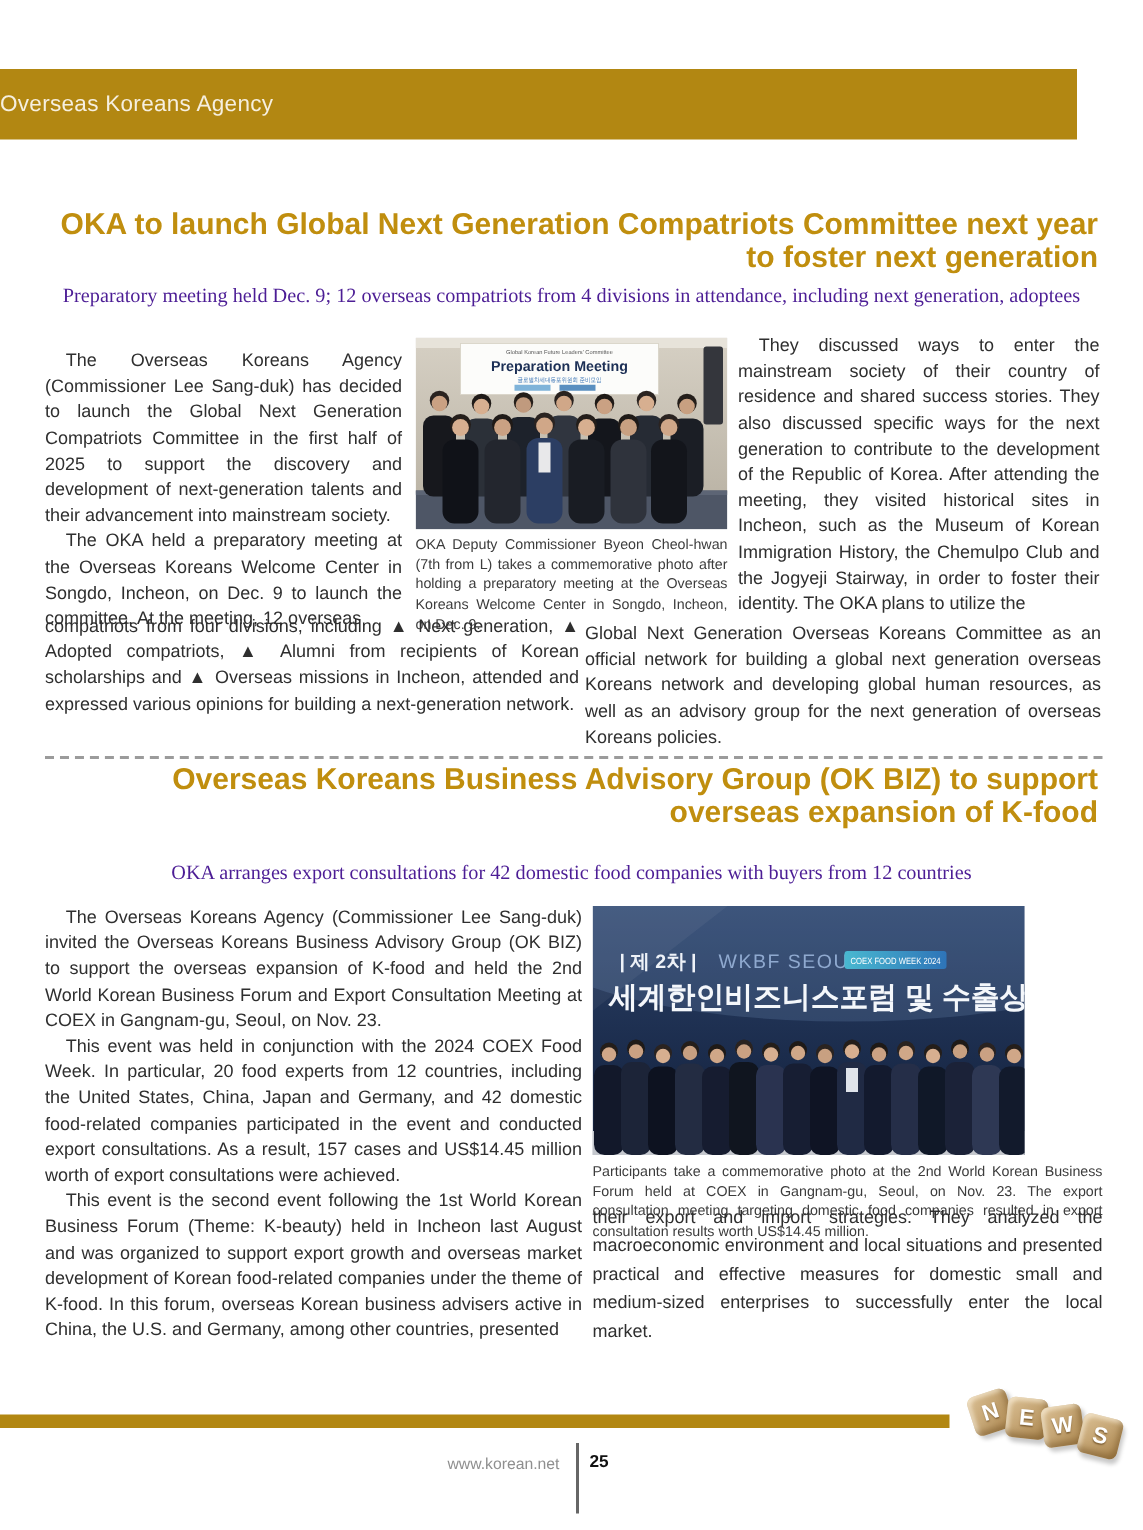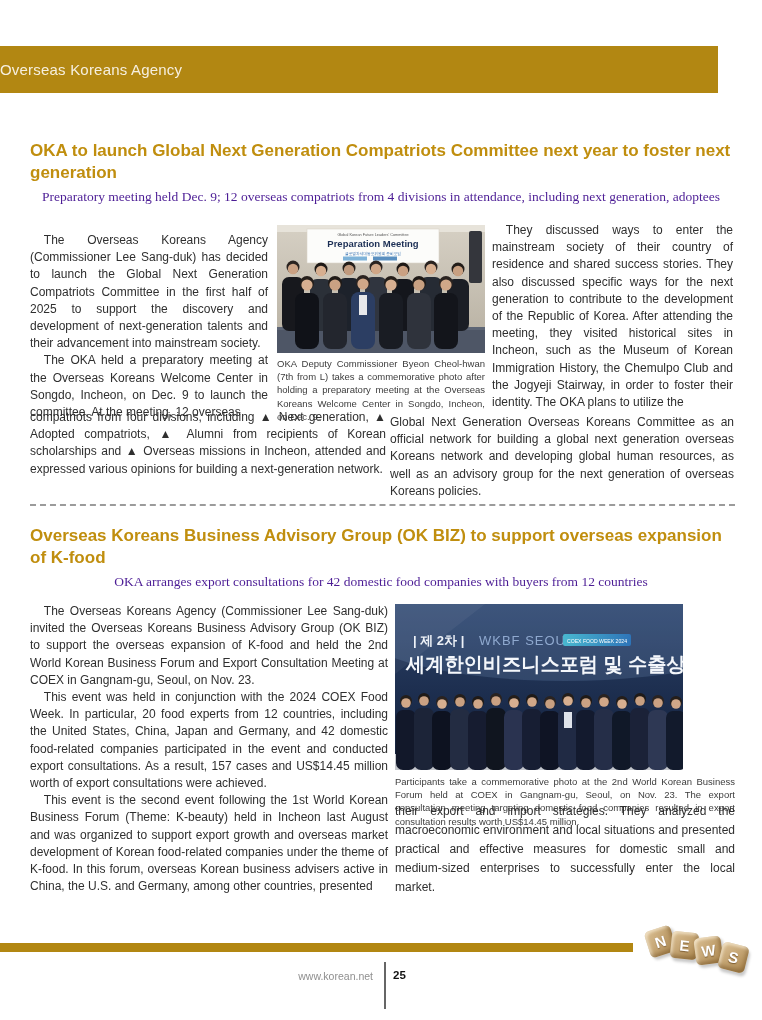--- a/index.html
+++ b/index.html
@@ -10,22 +10,22 @@
   }
   
   .header-bar {
     position:absolute; left:0; top:46px; width:718px; height:47px;
     background:#B28712; display:flex; align-items:center; 
   }
   .header-bar span { color:#F6EFDF; font-size:15px; padding-right:14px; letter-spacing:.2px; }
 
   
   .a-title {
-    position:absolute; left:30px; width:702px; text-align:left;
-    color:#C08E0E; font-weight:bold; font-size:17px; line-height:21.5px;
+    position:absolute; left:30px; width:702px; text-align:right;
+    color:#C08E0E; font-weight:bold; font-size:20px; line-height:21.5px;
   }
   .a-sub {
     position:absolute; left:30px; width:702px; text-align:center;
     font-family:"Liberation Serif", serif; font-size:13.5px; color:#4c1d95;
   }
 
   
   .body-col { position:absolute; font-size:12px; line-height:17.2px; text-align:justify; color:#2f2f2f; }
   .body-col p { margin:0; }
   .body-col p.ind { text-indent:1.15em; }
@@ -182,21 +182,21 @@
   <div class="body-col" style="left:30px; top:409px; width:356px;">
     <p>compatriots from four divisions, including ▲ Next generation, ▲ Adopted compatriots, ▲ Alumni from recipients of Korean scholarships and ▲ Overseas missions in Incheon, attended and expressed various opinions for building a next-generation network.</p>
   </div>
 
   <div class="body-col" style="left:390px; top:414px; width:344px;">
     <p>Global Next Generation Overseas Koreans Committee as an official network for building a global next generation overseas Koreans network and developing global human resources, as well as an advisory group for the next generation of overseas Koreans policies.</p>
   </div>
 
   <div class="divider-dashed"></div>
 
-  <div class="a-title" style="top:525px;">Overseas Koreans Business Advisory Group (OK BIZ) to support overseas expansion of K-food</div>
+  <div class="a-title" style="top:510px;">Overseas Koreans Business Advisory Group (OK BIZ) to support overseas expansion of K-food</div>
   <div class="a-sub" style="top:574px;">OKA arranges export consultations for 42 domestic food companies with buyers from 12 countries</div>
 
   <div class="body-col" style="left:30px; top:603px; width:358px;">
     <p class="ind">The Overseas Koreans Agency (Commissioner Lee Sang-duk) invited the Overseas Koreans Business Advisory Group (OK BIZ) to support the overseas expansion of K-food and held the 2nd World Korean Business Forum and Export Consultation Meeting at COEX in Gangnam-gu, Seoul, on Nov. 23.</p>
     <p class="ind">This event was held in conjunction with the 2024 COEX Food Week. In particular, 20 food experts from 12 countries, including the United States, China, Japan and Germany, and 42 domestic food-related companies participated in the event and conducted export consultations. As a result, 157 cases and US$14.45 million worth of export consultations were achieved.</p>
     <p class="ind">This event is the second event following the 1st World Korean Business Forum (Theme: K-beauty) held in Incheon last August and was organized to support export growth and overseas market development of Korean food-related companies under the theme of K-food. In this forum, overseas Korean business advisers active in China, the U.S. and Germany, among other countries, presented</p>
   </div>
 
   <div class="photo" style="left:395px; top:604px; width:288px; height:166px;">
     <svg width="340" height="166" viewBox="0 0 340 166">

